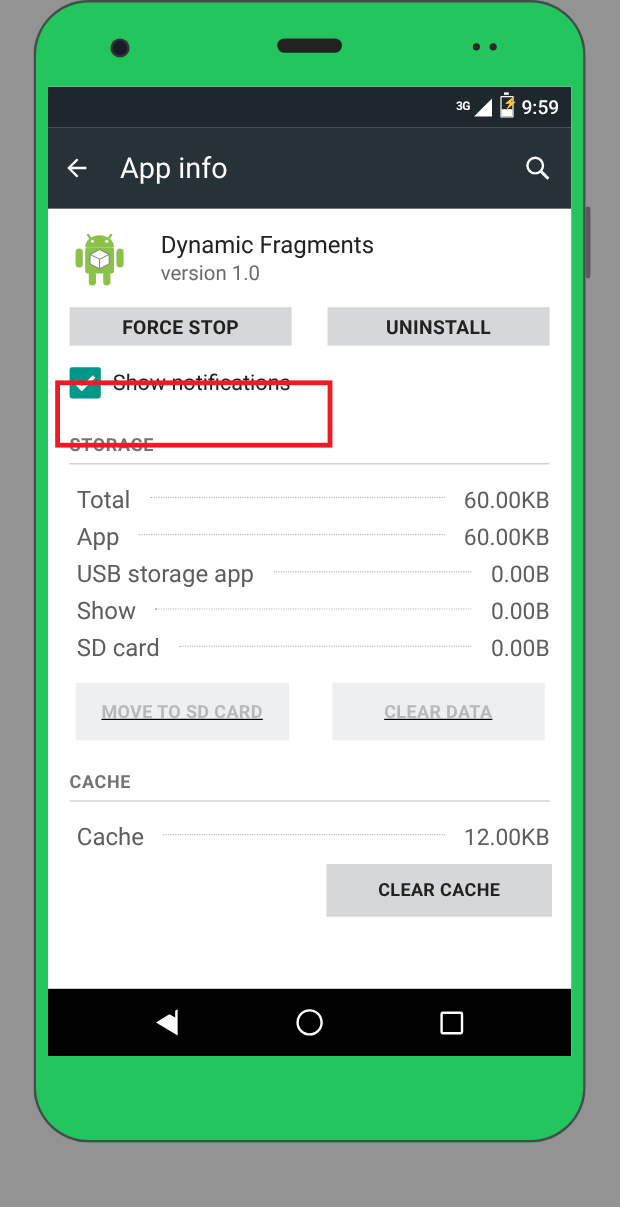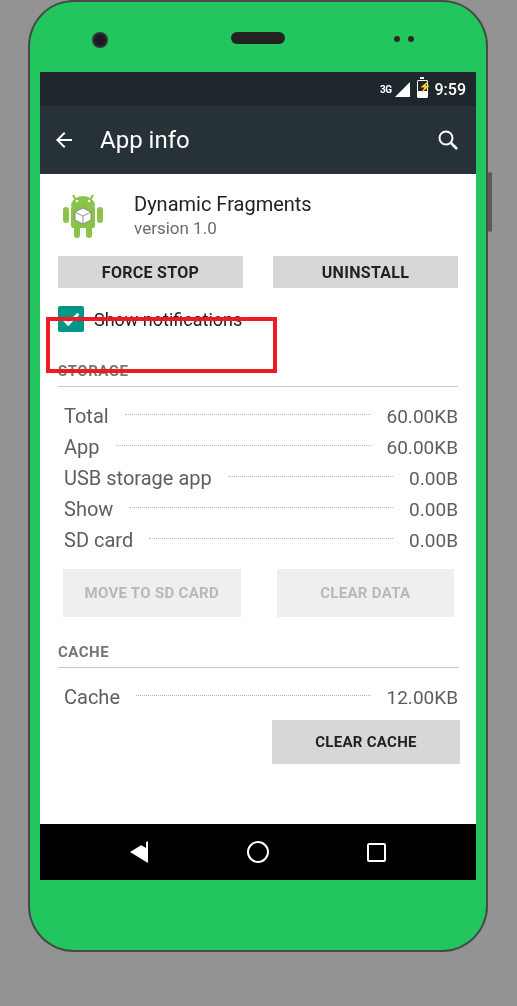--- a/index.html
+++ b/index.html
@@ -33,21 +33,21 @@
 .check-row{display:flex;align-items:center;padding:6px 18px 8px 18px;gap:10px;}
 .checkbox{width:26px;height:26px;background:#009688;border-radius:2px;display:flex;align-items:center;justify-content:center;flex-shrink:0;}
 .checkmark{width:16px;height:10px;border-left:3px solid #fff;border-bottom:3px solid #fff;transform:rotate(-45deg) translate(1px,-2px);}
 .check-label{font-size:18px;color:#222;}
 .section-header{font-size:15px;font-weight:700;color:#757575;letter-spacing:0.5px;padding:22px 18px 6px 18px;border-bottom:1px solid #c8c8c8;margin:0 18px;padding-left:0;padding-right:0;}
 .kv-list{padding:10px 18px 0 24px;}
 .kv{display:flex;align-items:center;margin:7px 0;gap:12px;}
 .kv-k{font-size:20px;color:#5e5e5e;}
 .kv-dots{flex:1;border-bottom:1.5px dotted #b8b8b8;margin:0 4px 4px 4px;}
 .kv-v{font-size:19px;color:#5e5e5e;}
-.btn-row2{display:flex;gap:36px;padding:10px 22px 4px 23px;}
+.btn-row2{display:flex;gap:36px;padding:10px 22px 4px 23px;text-decoration:underline;}
 .btn-disabled{flex:1;height:48px;background:#eeeff0;border:none;font-size:15px;font-weight:700;color:#b6b8ba;letter-spacing:0.3px;line-height:17px;}
 .btn-clear-cache-row{display:flex;justify-content:flex-end;padding:4px 16px 0 22px;}
 .btn-cache{width:188px;height:44px;background:#d6d7d9;border:none;font-size:15px;font-weight:700;color:#222;letter-spacing:0.3px;}
 .navbar{position:absolute;bottom:0;left:0;right:0;height:56px;background:#000;display:flex;align-items:center;justify-content:space-around;padding:0 40px;}
 .nav-btn{width:28px;height:28px;display:flex;align-items:center;justify-content:center;}
 .nav-tri{width:0;height:0;border-style:solid;border-width:11px 18px 11px 0;border-color:transparent #fff transparent transparent;}
 .nav-tri-outer{position:relative;}
 .nav-tri-inner{position:absolute;top:-7px;left:4px;width:0;height:0;border-style:solid;border-width:7px 12px 7px 0;border-color:transparent #000 transparent transparent;}
 .nav-circ{width:22px;height:22px;border:2.5px solid #fff;border-radius:50%;}
 .nav-sq{width:19px;height:19px;border:2.5px solid #fff;border-radius:2px;}

